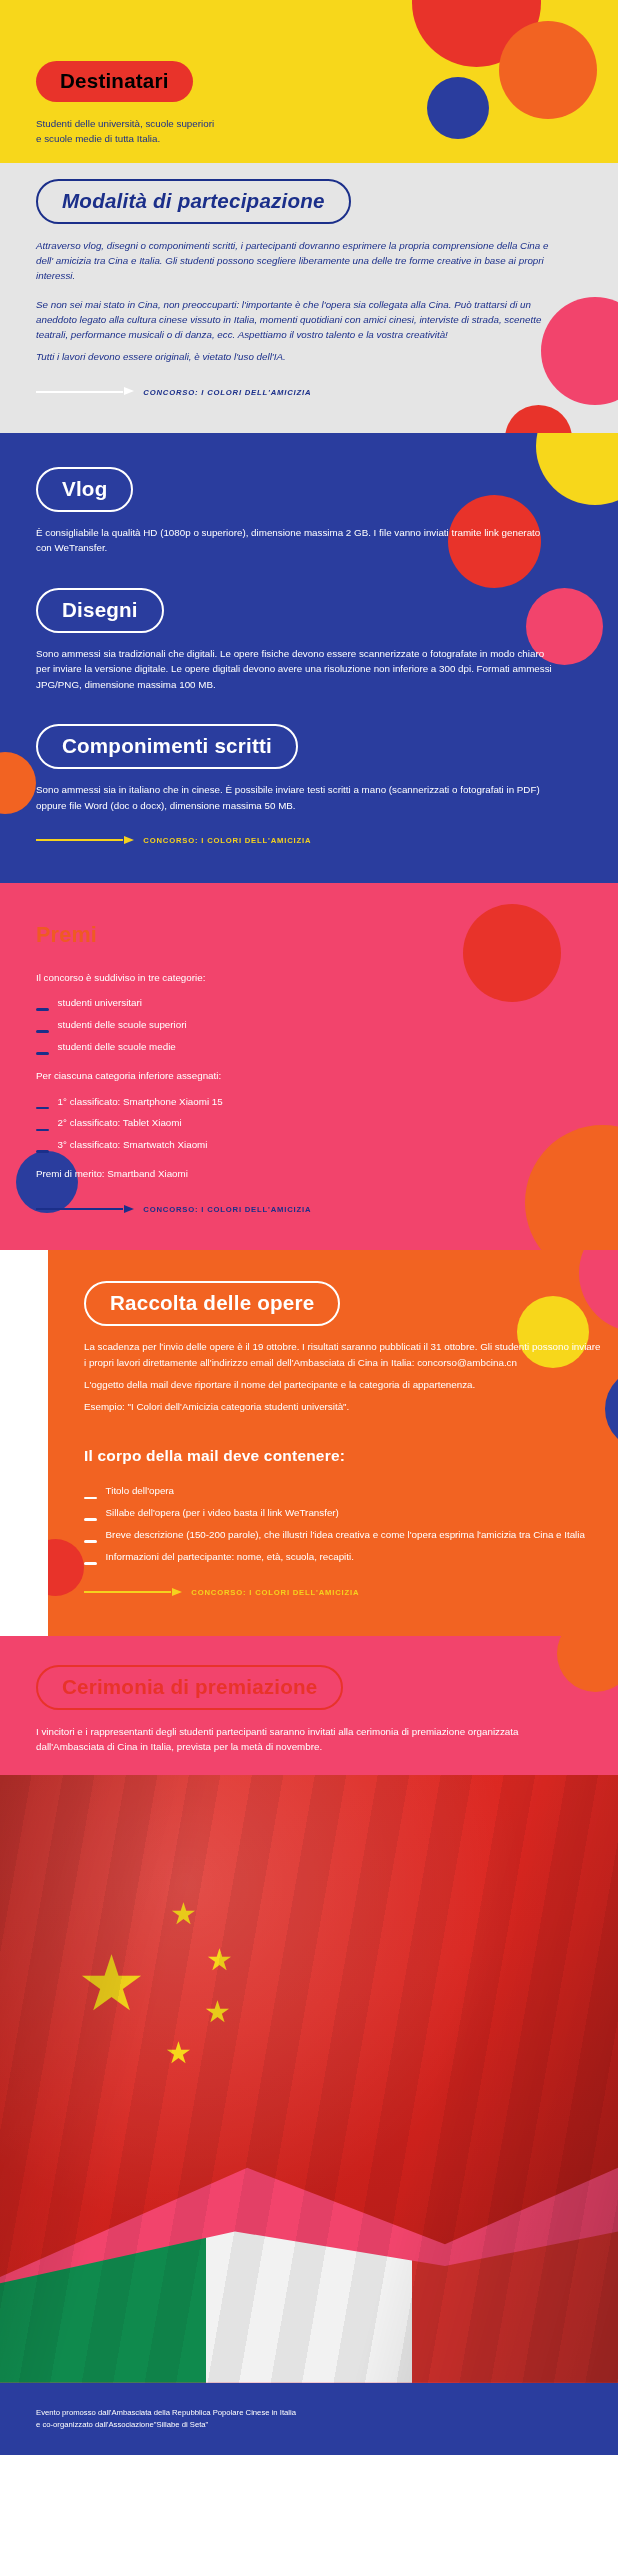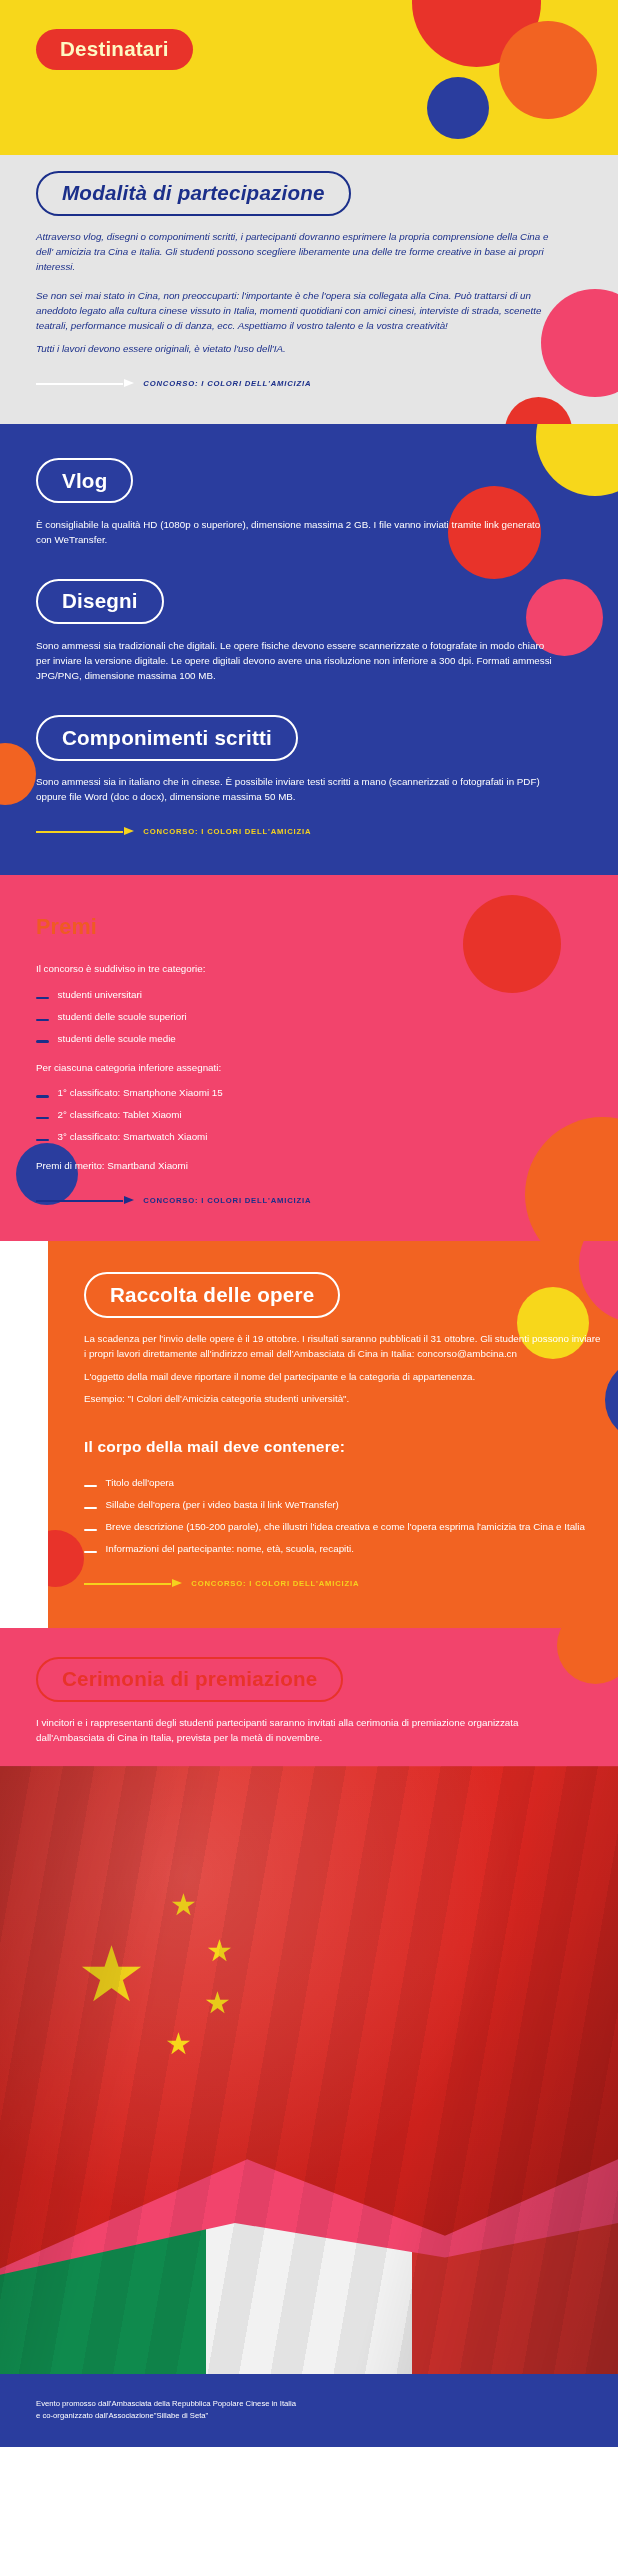--- a/index.html
+++ b/index.html
@@ -23,21 +23,21 @@
   
   .pill {
     display: inline-block;
     border-radius: 31px;
     padding: 9.3px 24px;
     font-size: 20.6px;
     font-weight: bold;
     letter-spacing: 0.2px;
     line-height: 1.1;
   }
-  .pill.solid-red  { background: #e8332a; color: #fef9c3; }
+  .pill.solid-red  { background: #e8332a; color: #000000; margin-top: 32px; }
   .pill.outline-blue { border: 2.1px solid #1b2f8a; color: #1b2f8a; background: transparent; }
   .pill.outline-white { border: 2.1px solid #ffffff; color: #ffffff; background: transparent; }
   .pill.outline-red { border: 2.1px solid #e8332a; color: #e8332a; background: transparent; }
   .pill.text-orange { color: #ef5a24; background: transparent; padding-left: 0; font-size: 21.6px; }
   .pill.text-white-plain { color: #ffffff; background: transparent; padding-left: 0; }
 
   p.body {
     font-size: 9.8px;
     line-height: 1.55;
     margin-top: 13.4px;
@@ -68,21 +68,21 @@
   .arrow.blue .head { border-left: 10.3px solid #1b2f8a; }
   .concorso .txt {
     font-size: 7.7px; font-weight: bold; letter-spacing: 0.8px;
   }
   .c-blue  { color: #1b2f8a; }
   .c-yellow{ color: #f5d21e; }
 
   
   ul.dash { list-style: none; margin-top: 11.3px; }
   ul.dash li {
-    display: flex; align-items: center; gap: 8.2px;
+    display: flex; align-items: flex-end; gap: 8.2px;
     font-size: 9.8px; line-height: 1.5; margin-bottom: 7.2px;
   }
   ul.dash li .bullet {
     flex: none; width: 13.4px; height: 2.6px; border-radius: 1.5px; margin-top: 5.7px;
   }
   .b-blue .bullet { background: #1b2f8a; }
   .b-white .bullet { background: #ffffff; }
 
   
   #sec-destinatari { background: #f7d71b; min-height: 155px; padding: 29px 0 17.5px; }
@@ -144,20 +144,22 @@
 <body>
 
 <div class="page">
 
   <section id="sec-destinatari">
     <div class="blob" style="width:129px;height:129px;background:#e8332a;right:77px;top:-62px;"></div>
     <div class="blob" style="width:98px;height:98px;background:#f26322;right:20.6px;top:20.6px;"></div>
     <div class="blob" style="width:62px;height:62px;background:#2a3d9e;right:129px;top:77px;"></div>
     <div class="inner">
       <div class="pill solid-red">Destinatari</div>
+      <p class="body" style="white-space:pre-line">Studenti delle università, scuole superiori
+e scuole medie di tutta Italia.</p>
     </div>
   </section>
 
   <section id="sec-modalita">
     <div class="blob" style="width:108px;height:108px;background:#f2446c;right:-31px;top:134px;"></div>
     <div class="blob" style="width:67px;height:67px;background:#e8332a;right:46px;top:242px;"></div>
     <div class="inner">
       <div class="pill outline-blue">Modalità di partecipazione</div>
       <p class="body">Attraverso vlog, disegni o componimenti scritti, i partecipanti dovranno esprimere la propria comprensione della Cina e dell' amicizia tra Cina e Italia. Gli studenti possono scegliere liberamente una delle tre forme creative in base ai propri interessi.</p>
       <p class="body">Se non sei mai stato in Cina, non preoccuparti: l'importante è che l'opera sia collegata alla Cina. Può trattarsi di un aneddoto legato alla cultura cinese vissuto in Italia, momenti quotidiani con amici cinesi, interviste di strada, scenette teatrali, performance musicali o di danza, ecc. Aspettiamo il vostro talento e la vostra creatività!</p>

